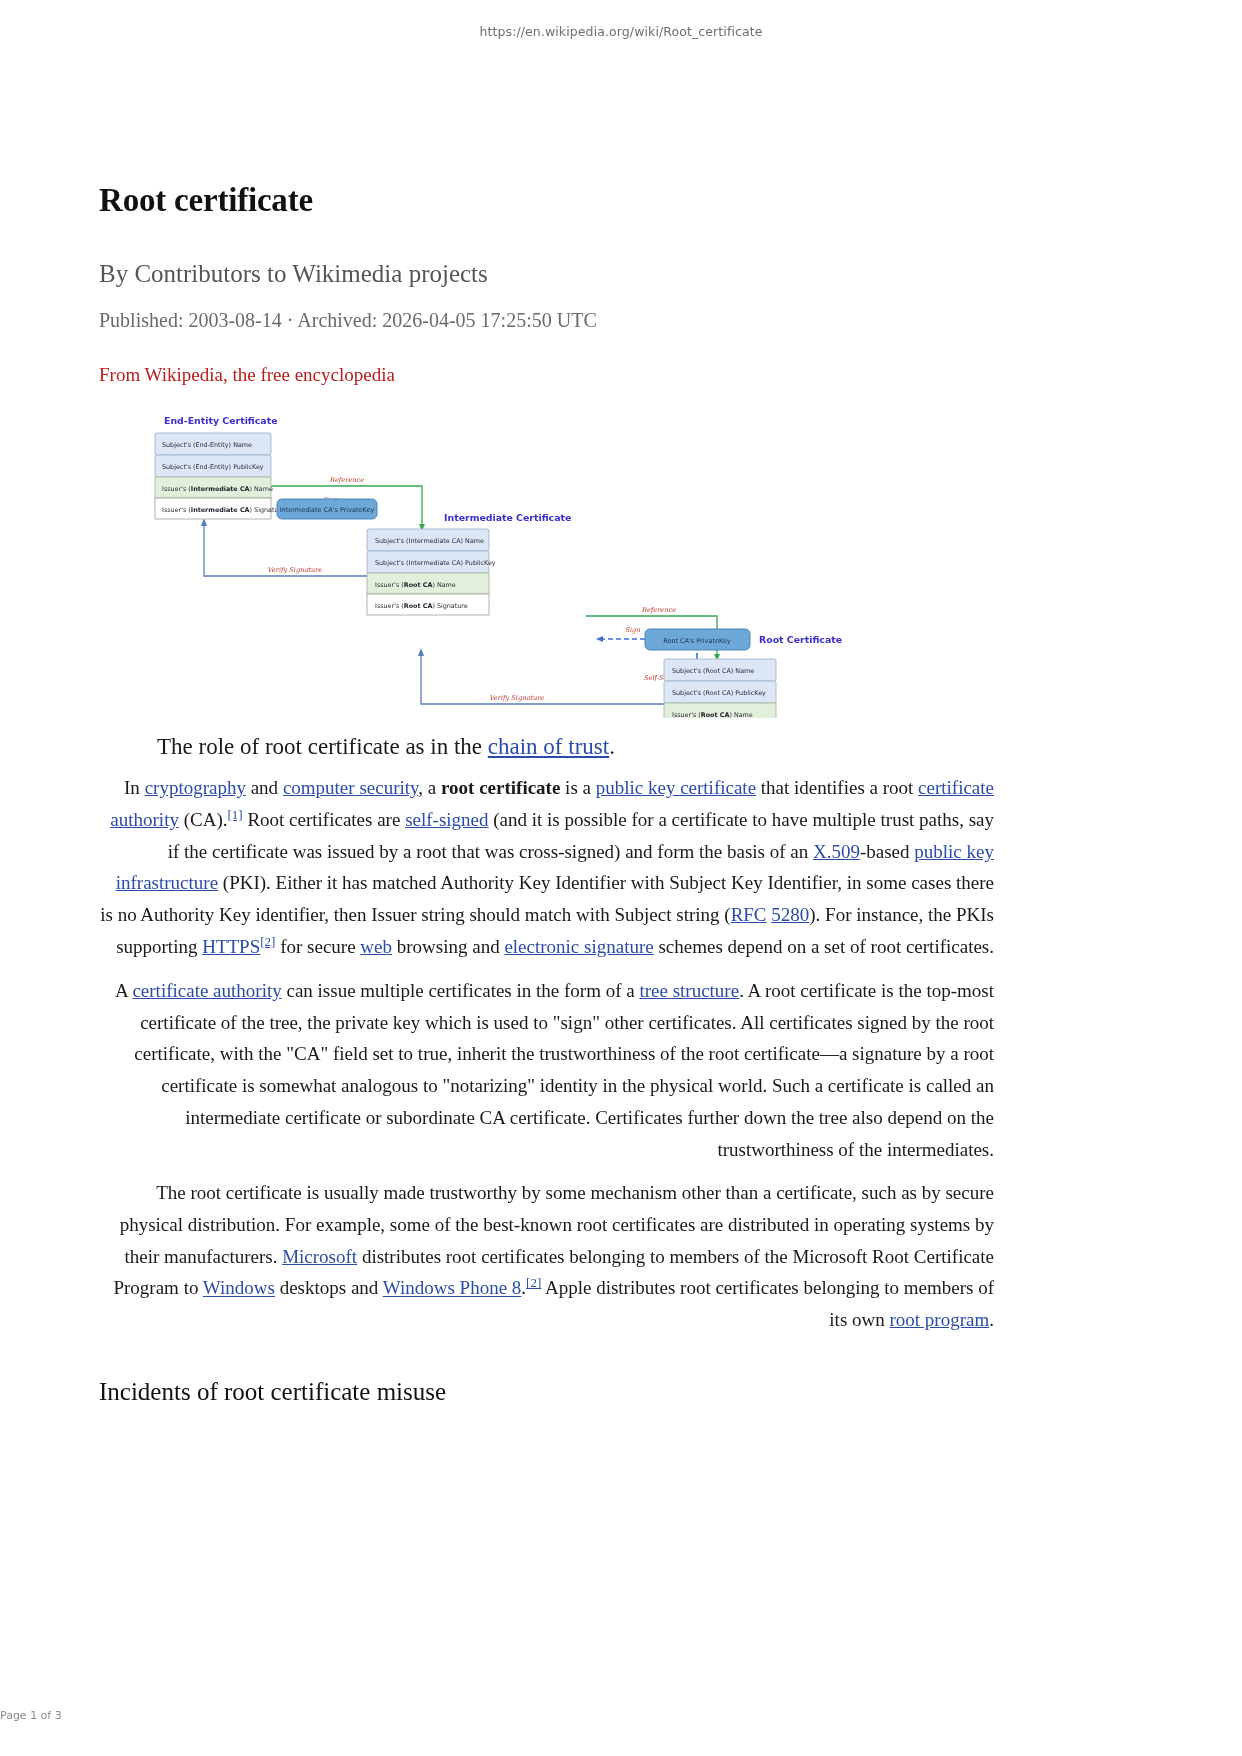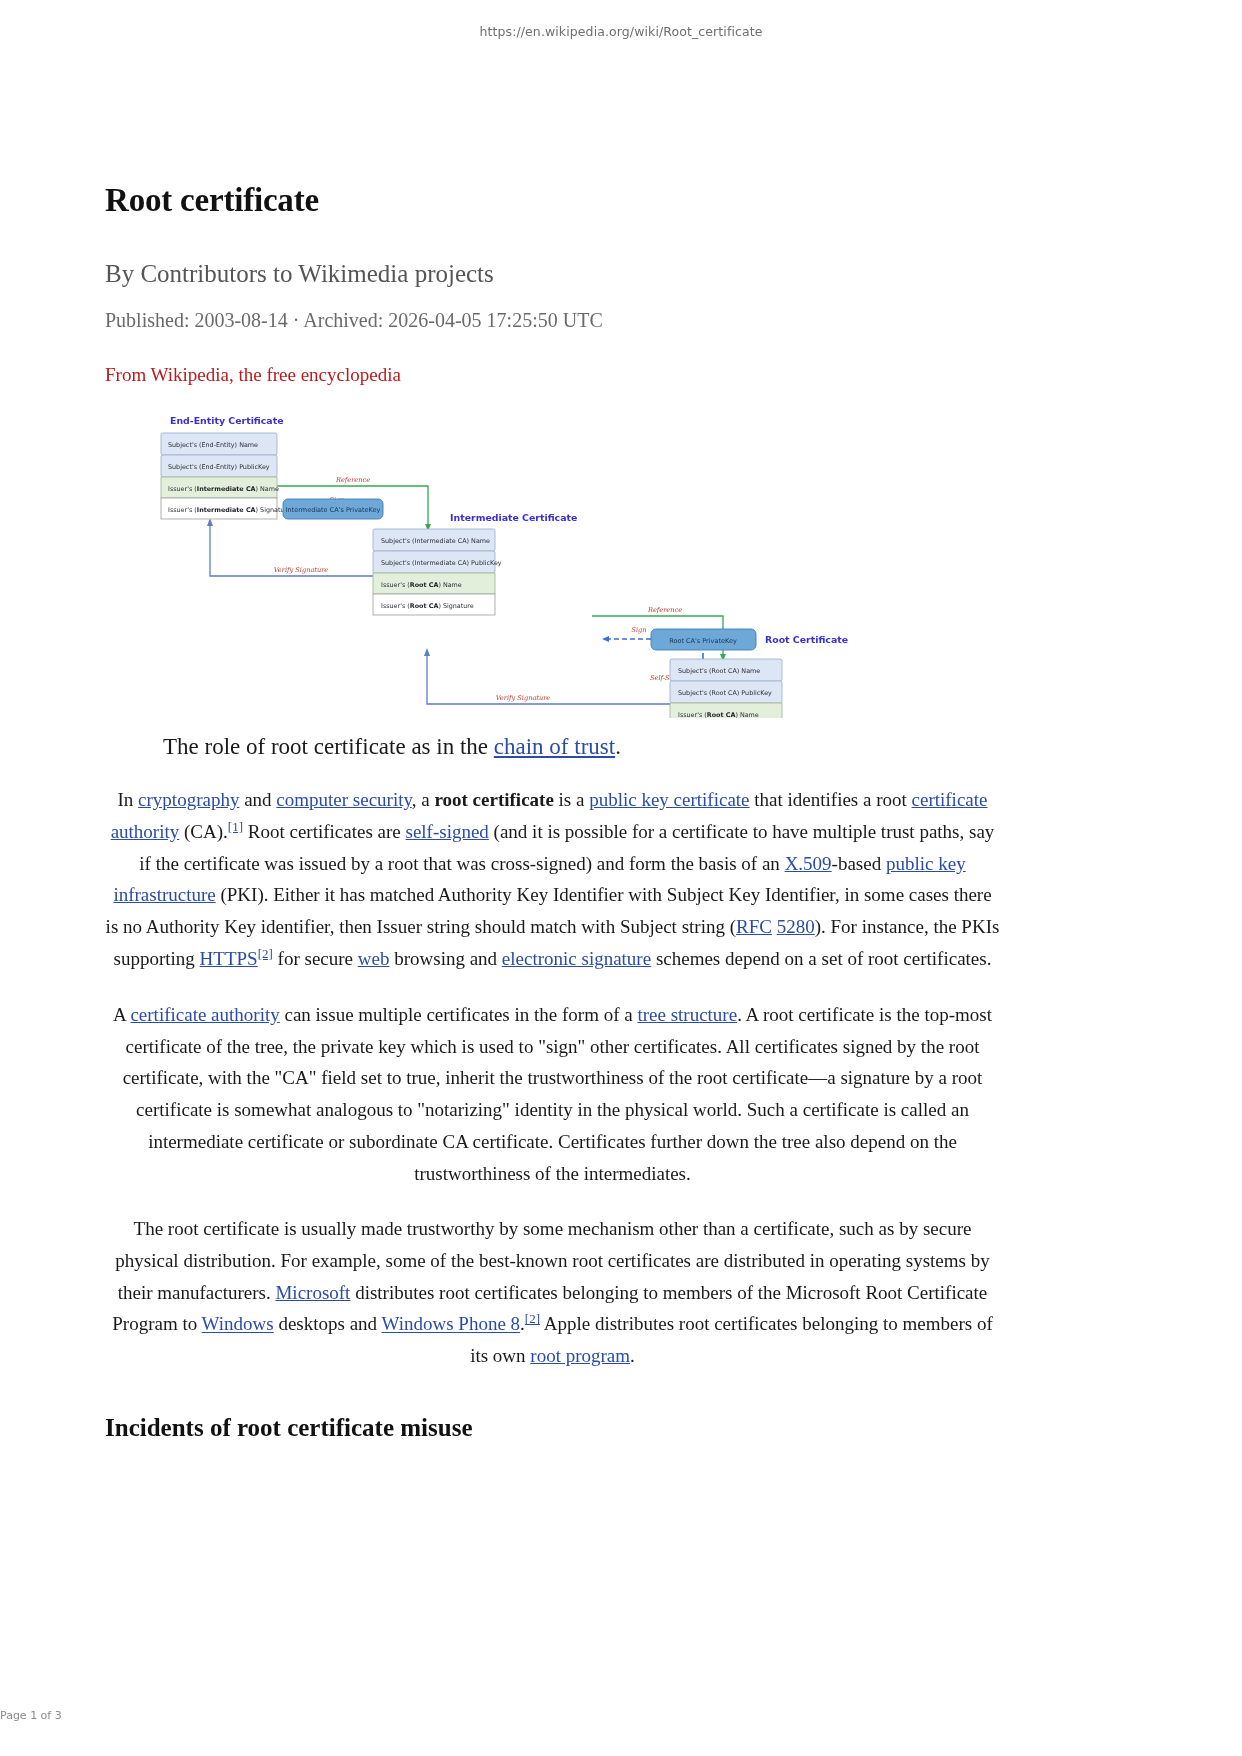--- a/index.html
+++ b/index.html
@@ -16,21 +16,21 @@
     position:absolute; top:24px; left:0; width:1242px;
     text-align:center;
     font-family:"DejaVu Sans", sans-serif;
     font-size:12.5px;
     color:#6f6f6f;
     letter-spacing:0.1px;
   }
 
   .content {
     position:absolute;
-    left:105px; top:182px;
+    left:99px; top:182px;
     width:895px;
   }
 
   h1.title {
     font-family:"Liberation Serif", serif;
     font-size:33px;
     font-weight:bold;
     margin:0 0 0 0;
     line-height:1.15;
     letter-spacing:-0.2px;
@@ -61,28 +61,28 @@
 
   .caption {
     font-size:23px;
     margin:16px 0 0 58px;
     color:#1a1a1a;
   }
 
   p.body {
     font-size:19px;
     line-height:1.67;
-    margin:24px 0 0 0;
-    text-align:center;
+    margin:12px 0 0 0;
+    text-align:right;
     color:#1a1a1a;
   }
 
   h2.section {
     font-size:25px;
-    font-weight:bold;
+    font-weight:normal;
     margin:42px 0 0 0;
     color:#111;
   }
 
   a.wl {
     color:#2b4ba8;
     text-decoration:underline;
     text-decoration-color:#2b4ba8;
   }
   sup.ref a { color:#2b4ba8; text-decoration:underline; font-size:13px; }

